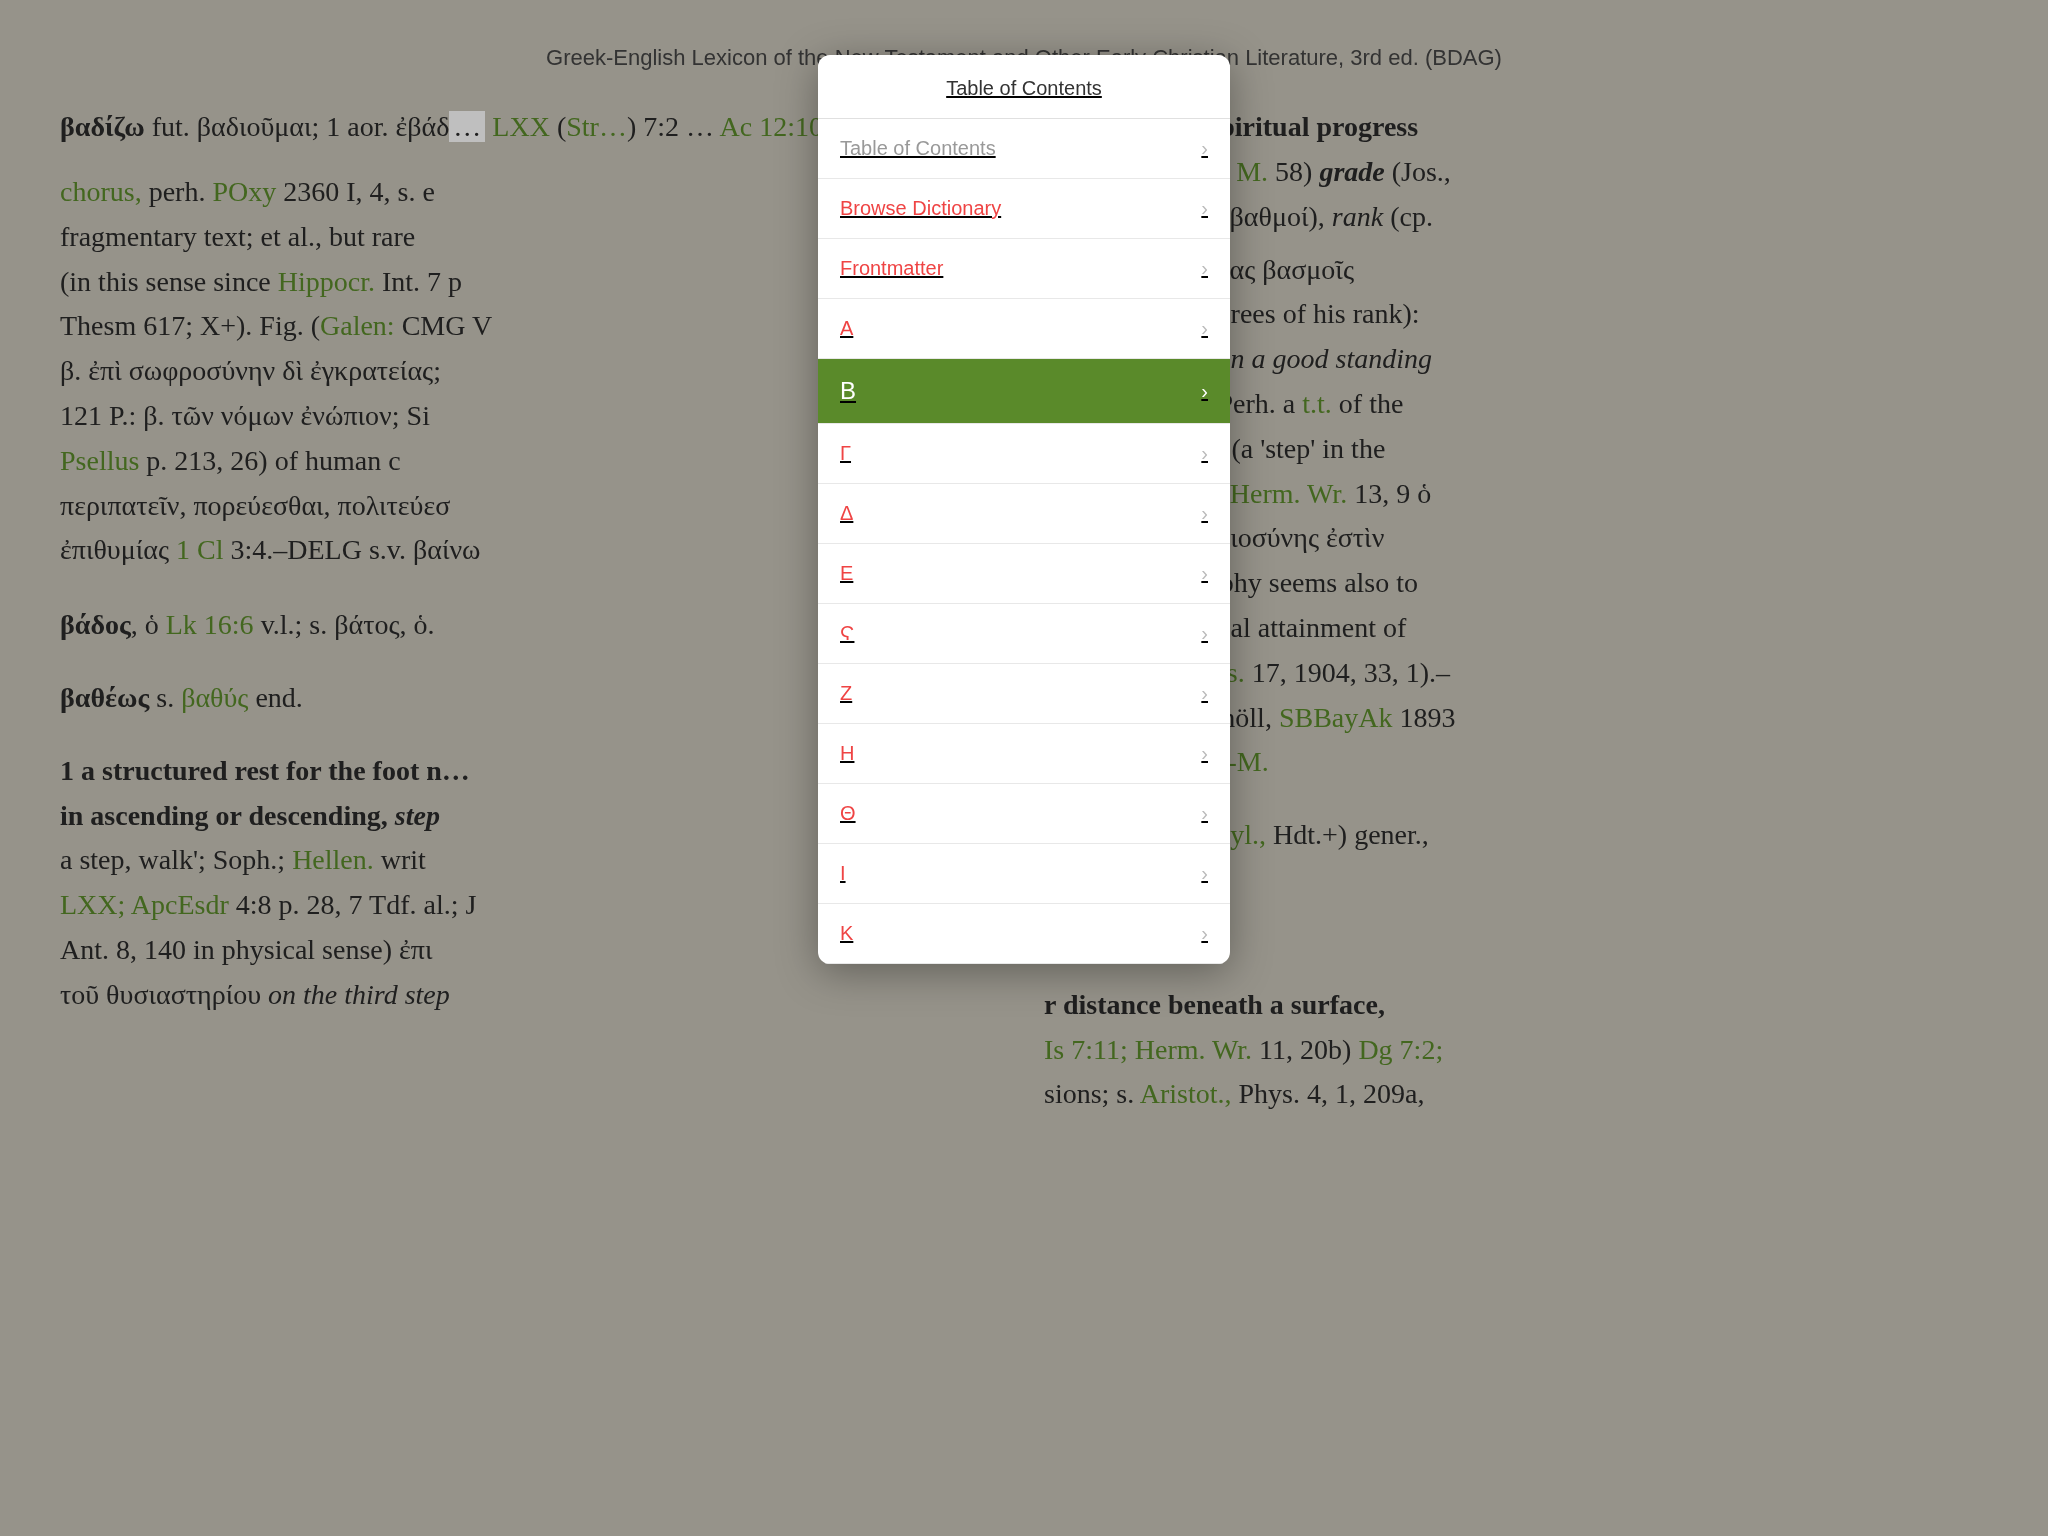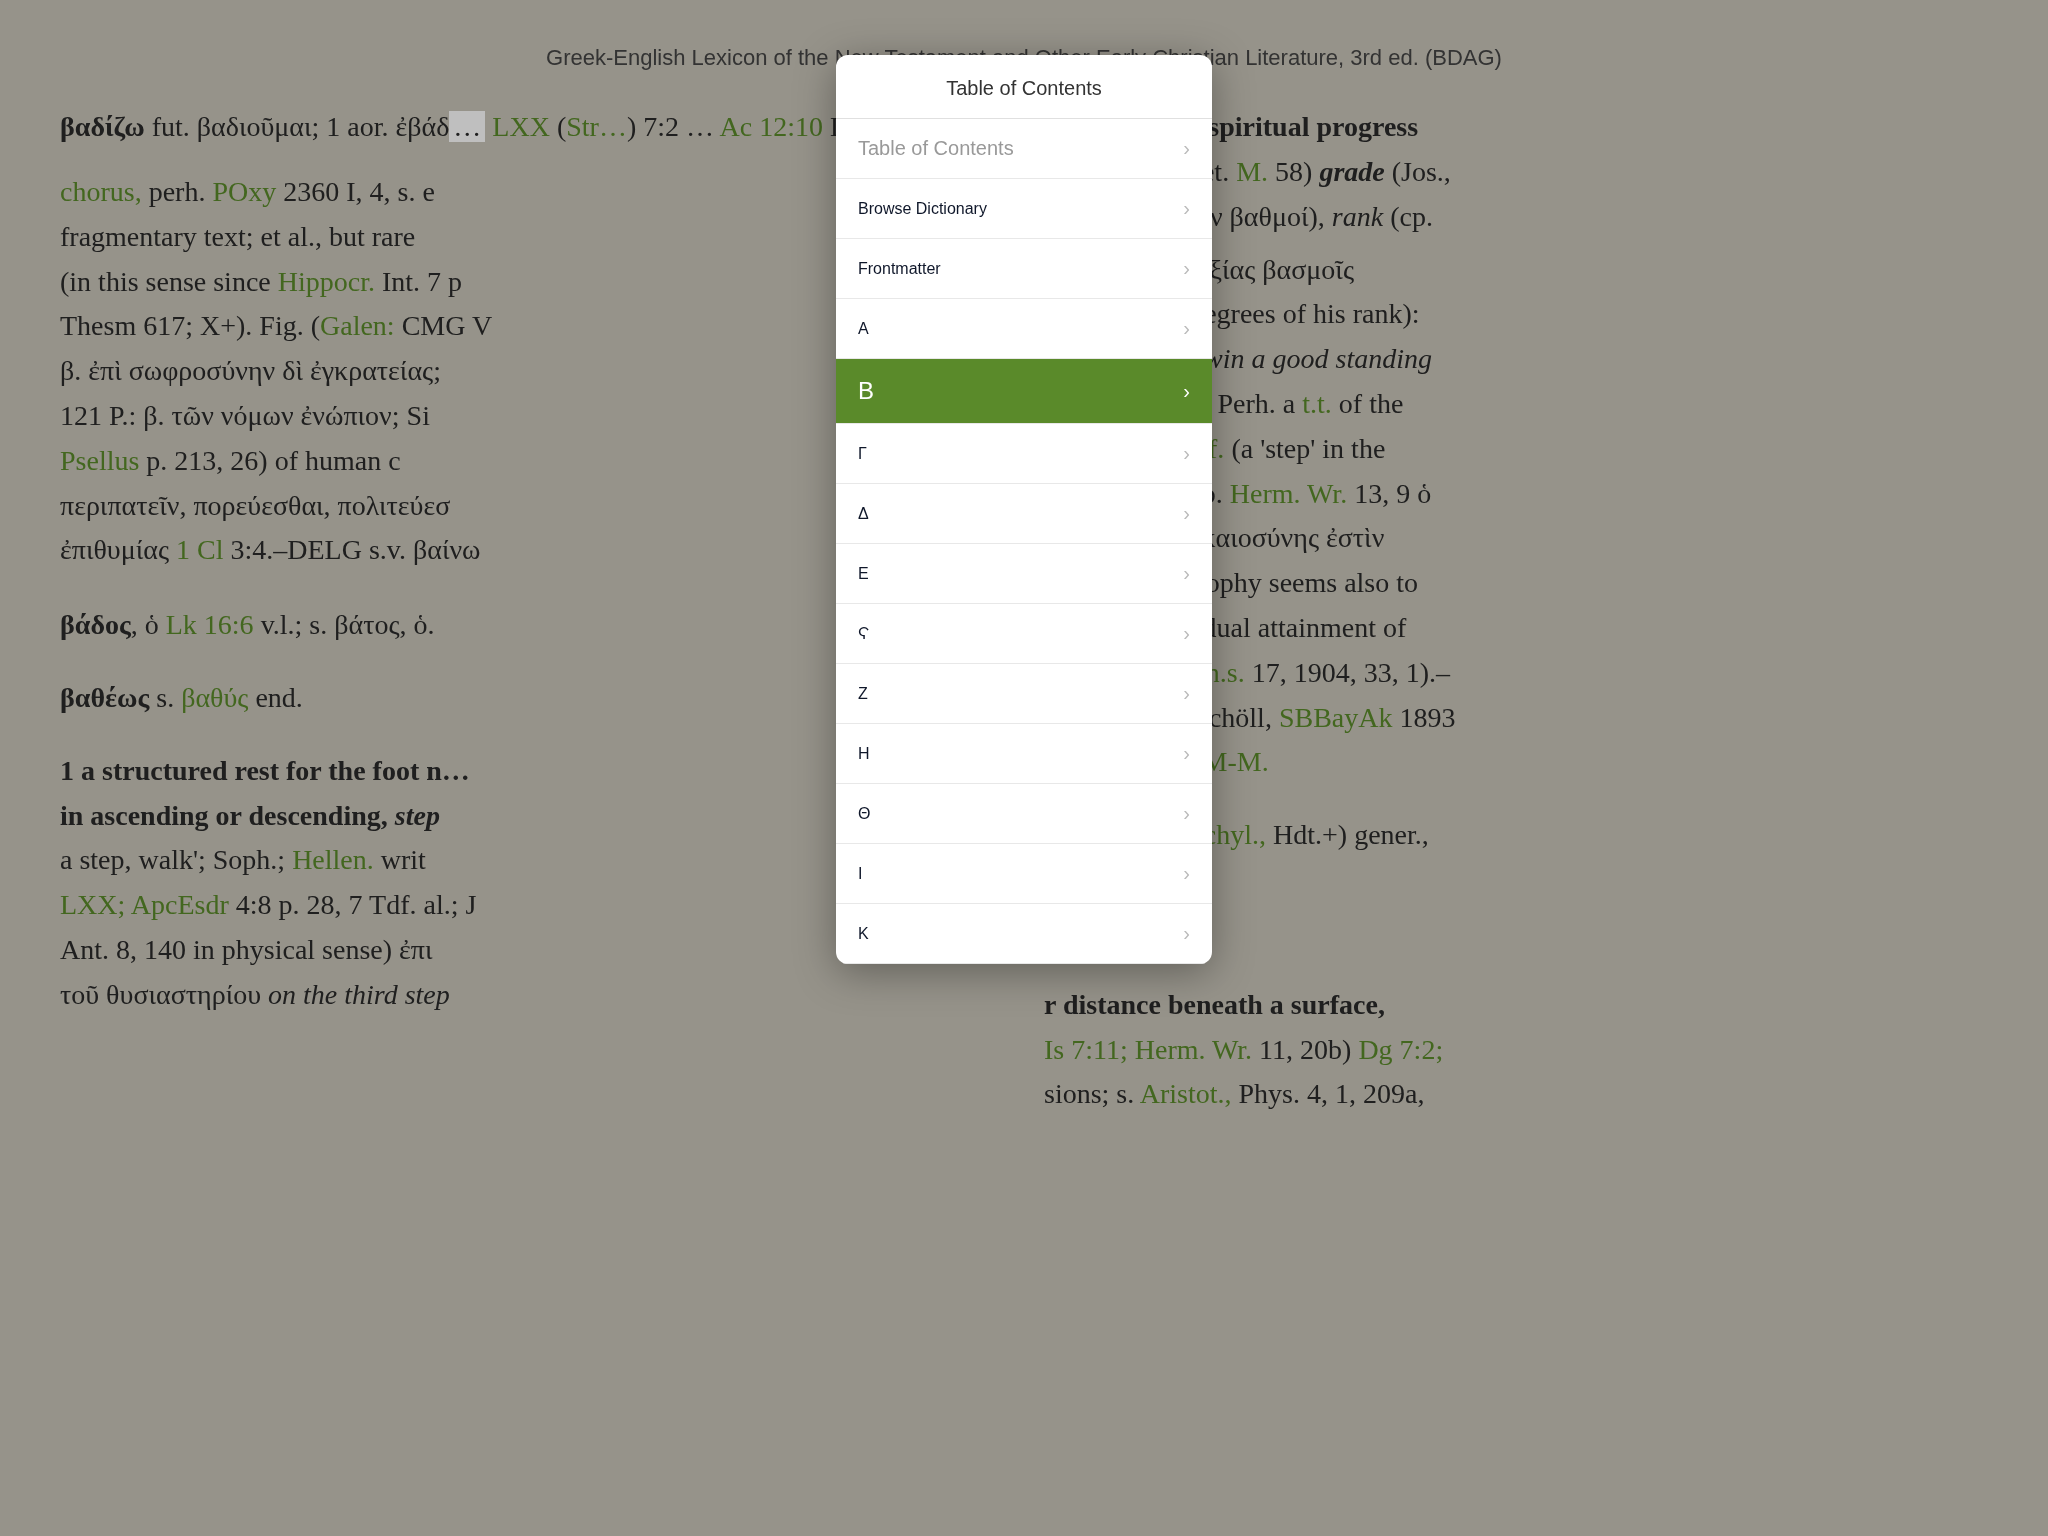--- a/index.html
+++ b/index.html
@@ -42,26 +42,27 @@
       position: absolute;
       top: 0; left: 0; right: 0; bottom: 0;
       background: rgba(0,0,0,0.25);
     }
 
     .modal {
       position: absolute;
       top: 55px;
       left: 50%;
       transform: translateX(-50%);
-      width: 376px;
+      width: 412px;
       background: #fff;
       border-radius: 12px;
       box-shadow: 0 8px 40px rgba(0,0,0,0.35);
       overflow: hidden;
       font-family: Arial, Helvetica, sans-serif;
+      text-decoration: underline;
     }
 
     .modal-header {
       padding: 22px 20px 18px;
       text-align: center;
       font-size: 20px;
       color: #333;
       border-bottom: 1px solid #e0e0e0;
     }
 
@@ -77,22 +78,22 @@
     }
 
     .modal-list li .row {
       display: flex;
       align-items: center;
       justify-content: space-between;
       padding: 18px 22px;
     }
 
     .modal-list li .row-label {
-      font-size: 16px;
-      color: #0f172a;
+      font-size: 20px;
+      color: #ef4444;
     }
 
     .modal-list li .row-label.muted {
       color: #999;
       font-size: 20px;
     }
 
     .modal-list li .chevron {
       color: #bbb;
       font-size: 20px;

